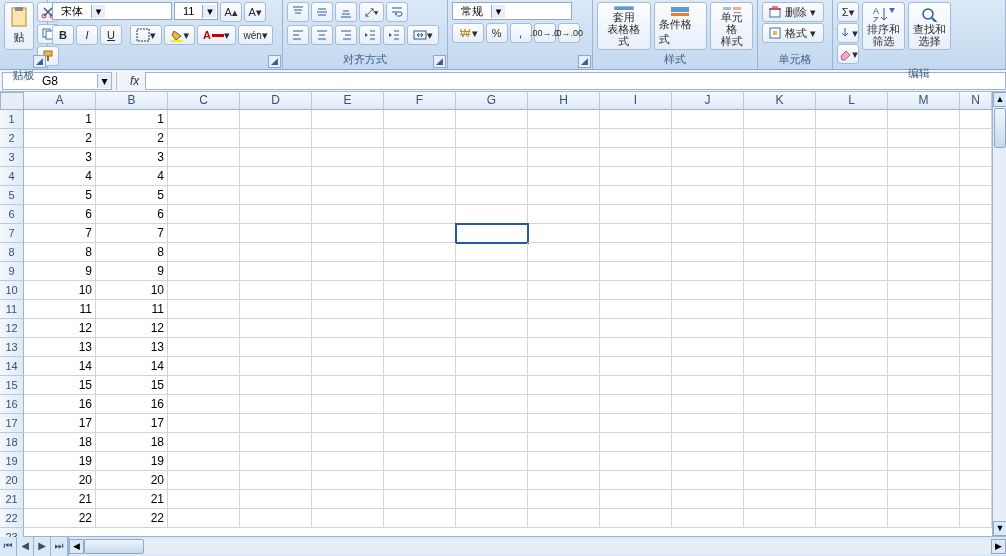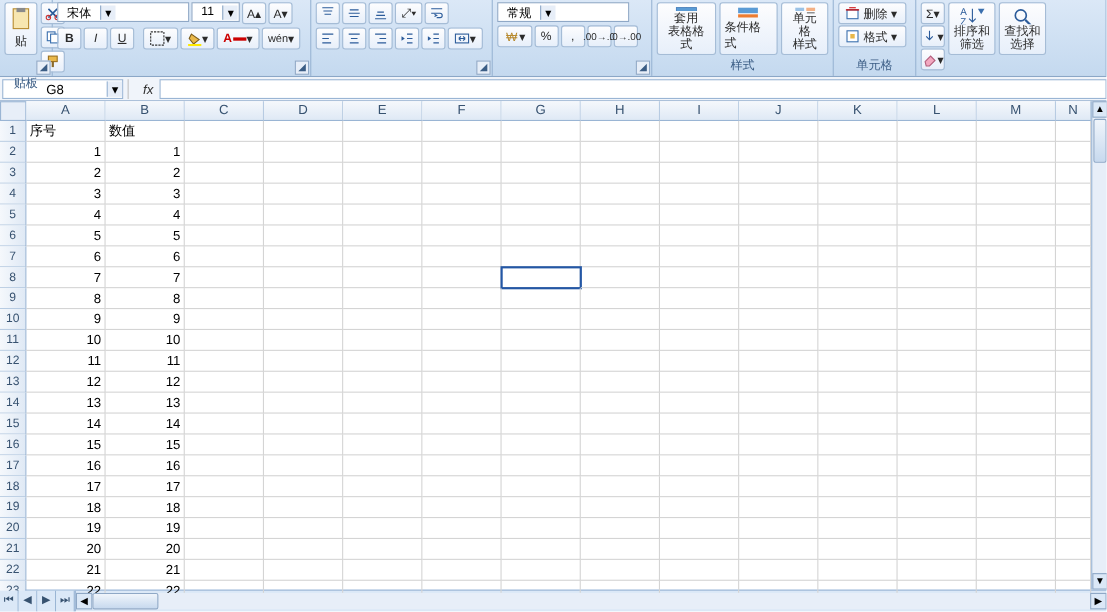--- a/index.html
+++ b/index.html
@@ -200,20 +200,21 @@
               <line x1="7" y1="7" x2="12" y2="7" stroke="#2b5b9a"></line>
               <line x1="7" y1="11" x2="12" y2="11" stroke="#2b5b9a"></line>
             </svg>
           </div>
         <div class="rbtn md"><svg width="14" height="14">
               <rect x="1" y="3" width="12" height="8" fill="none" stroke="#2b5b9a"></rect>
               <path d="M4 7 h6 M4 7 l2 -2 M4 7 l2 2 M10 7 l-2 -2 M10 7 l-2 2" stroke="#2b5b9a" fill="none"></path>
             </svg>▾</div>
       </div>
     </div>
+    <div class="ribbon-label">对齐方式</div>
     <div class="dlg-launch">◢</div>
   </div>
 
   <div class="ribbon-group" style="width:145px">
     <div class="ribbon-body col" style="gap:3px">
       <div class="row">
         <div class="combo" style="width:120px">
             <span class="txt">常规</span>
             <span class="arrow">▾</span>
           </div>
@@ -308,20 +309,21 @@
       </div>
       <div class="rbtn tall">
         <svg width="22" height="20">
             <circle cx="9" cy="9" r="5" fill="none" stroke="#2b5b9a" stroke-width="1.5"></circle>
             <line x1="13" y1="13" x2="18" y2="18" stroke="#2b5b9a" stroke-width="2"></line>
           </svg>
         <span style="white-space:pre-line;text-align:center;line-height:1.1">查找和
 选择</span>
       </div>
     </div>
+    <div class="ribbon-label">编辑</div>
   </div>
 </div>
 
 <div class="fbar">
   <div class="namebox">
     <span class="txt">G8</span>
     <span class="arrow">▾</span>
   </div>
   <div class="fbar-sep"></div>
   <span class="fx">fx</span>
@@ -370,36 +372,20 @@
           <div class="rowhdr" style="height: 19px;">17</div>
           <div class="rowhdr" style="height: 19px;">18</div>
           <div class="rowhdr" style="height: 19px;">19</div>
           <div class="rowhdr" style="height: 19px;">20</div>
           <div class="rowhdr" style="height: 19px;">21</div>
           <div class="rowhdr" style="height: 19px;">22</div>
           <div class="rowhdr" style="height: 19px;">23</div>
         </div>
         <div>
           <div style="display: flex; height: 19px;">
-            <div class="cell" style="width: 72px; height: 19px;">序号</div>
-            <div class="cell" style="width: 72px; height: 19px;">数值</div>
-            <div class="cell" style="width: 72px; height: 19px;"></div>
-            <div class="cell" style="width: 72px; height: 19px;"></div>
-            <div class="cell" style="width: 72px; height: 19px;"></div>
-            <div class="cell" style="width: 72px; height: 19px;"></div>
-            <div class="cell" style="width: 72px; height: 19px;"></div>
-            <div class="cell" style="width: 72px; height: 19px;"></div>
-            <div class="cell" style="width: 72px; height: 19px;"></div>
-            <div class="cell" style="width: 72px; height: 19px;"></div>
-            <div class="cell" style="width: 72px; height: 19px;"></div>
-            <div class="cell" style="width: 72px; height: 19px;"></div>
-            <div class="cell" style="width: 72px; height: 19px;"></div>
-            <div class="cell" style="width: 32px; height: 19px;"></div>
-          </div>
-          <div style="display: flex; height: 19px;">
             <div class="cell num" style="width: 72px; height: 19px;">1</div>
             <div class="cell num" style="width: 72px; height: 19px;">1</div>
             <div class="cell" style="width: 72px; height: 19px;"></div>
             <div class="cell" style="width: 72px; height: 19px;"></div>
             <div class="cell" style="width: 72px; height: 19px;"></div>
             <div class="cell" style="width: 72px; height: 19px;"></div>
             <div class="cell" style="width: 72px; height: 19px;"></div>
             <div class="cell" style="width: 72px; height: 19px;"></div>
             <div class="cell" style="width: 72px; height: 19px;"></div>
             <div class="cell" style="width: 72px; height: 19px;"></div>

